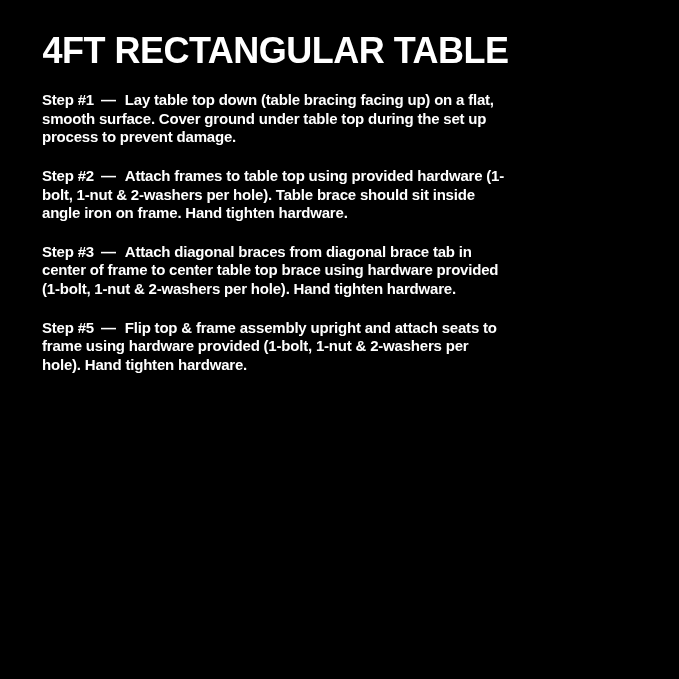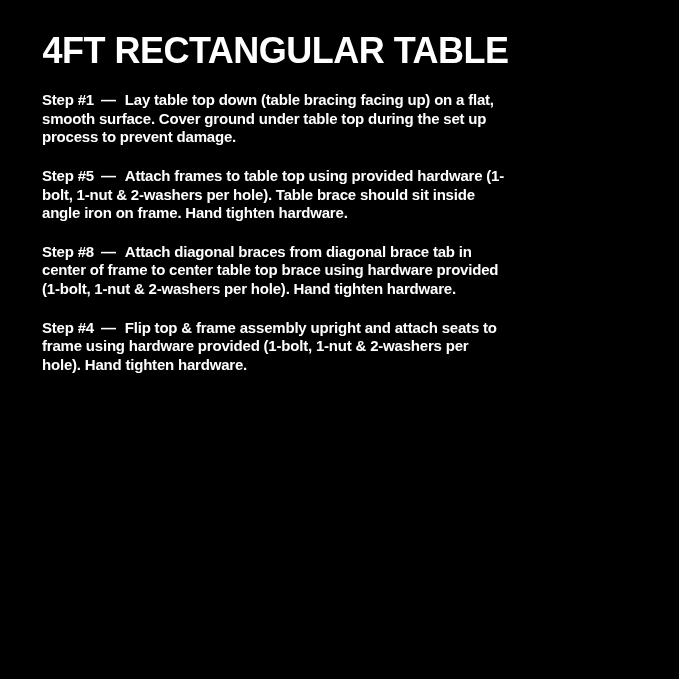--- a/index.html
+++ b/index.html
@@ -49,21 +49,21 @@
 
 <div class="card">
 
   <div class="header">
     <div class="title">4FT RECTANGULAR TABLE</div>
   </div>
 
   <div class="steps">
     <p><span>Step #1</span><span class="sep">—</span><span>Lay table top down (table bracing facing up) on a flat, smooth surface. Cover ground under table top during the set up process to prevent damage.</span></p>
 
-    <p><span>Step #5</span><span class="sep">—</span><span>Attach frames to table top using provided hardware (1-bolt, 1-nut &amp; 2-washers per hole). Table brace should sit inside angle iron on frame. Hand tighten hardware.</span></p>
+    <p><span>Step #2</span><span class="sep">—</span><span>Attach frames to table top using provided hardware (1-bolt, 1-nut &amp; 2-washers per hole). Table brace should sit inside angle iron on frame. Hand tighten hardware.</span></p>
 
-    <p><span>Step #8</span><span class="sep">—</span><span>Attach diagonal braces from diagonal brace tab in center of frame to center table top brace using hardware provided (1-bolt, 1-nut &amp; 2-washers per hole). Hand tighten hardware.</span></p>
+    <p><span>Step #3</span><span class="sep">—</span><span>Attach diagonal braces from diagonal brace tab in center of frame to center table top brace using hardware provided (1-bolt, 1-nut &amp; 2-washers per hole). Hand tighten hardware.</span></p>
 
-    <p><span>Step #4</span><span class="sep">—</span><span>Flip top &amp; frame assembly upright and attach seats to frame using hardware provided (1-bolt, 1-nut &amp; 2-washers per hole). Hand tighten hardware.</span></p>
+    <p><span>Step #5</span><span class="sep">—</span><span>Flip top &amp; frame assembly upright and attach seats to frame using hardware provided (1-bolt, 1-nut &amp; 2-washers per hole). Hand tighten hardware.</span></p>
 
   </div>
 
 </div>
 
 </body></html>

